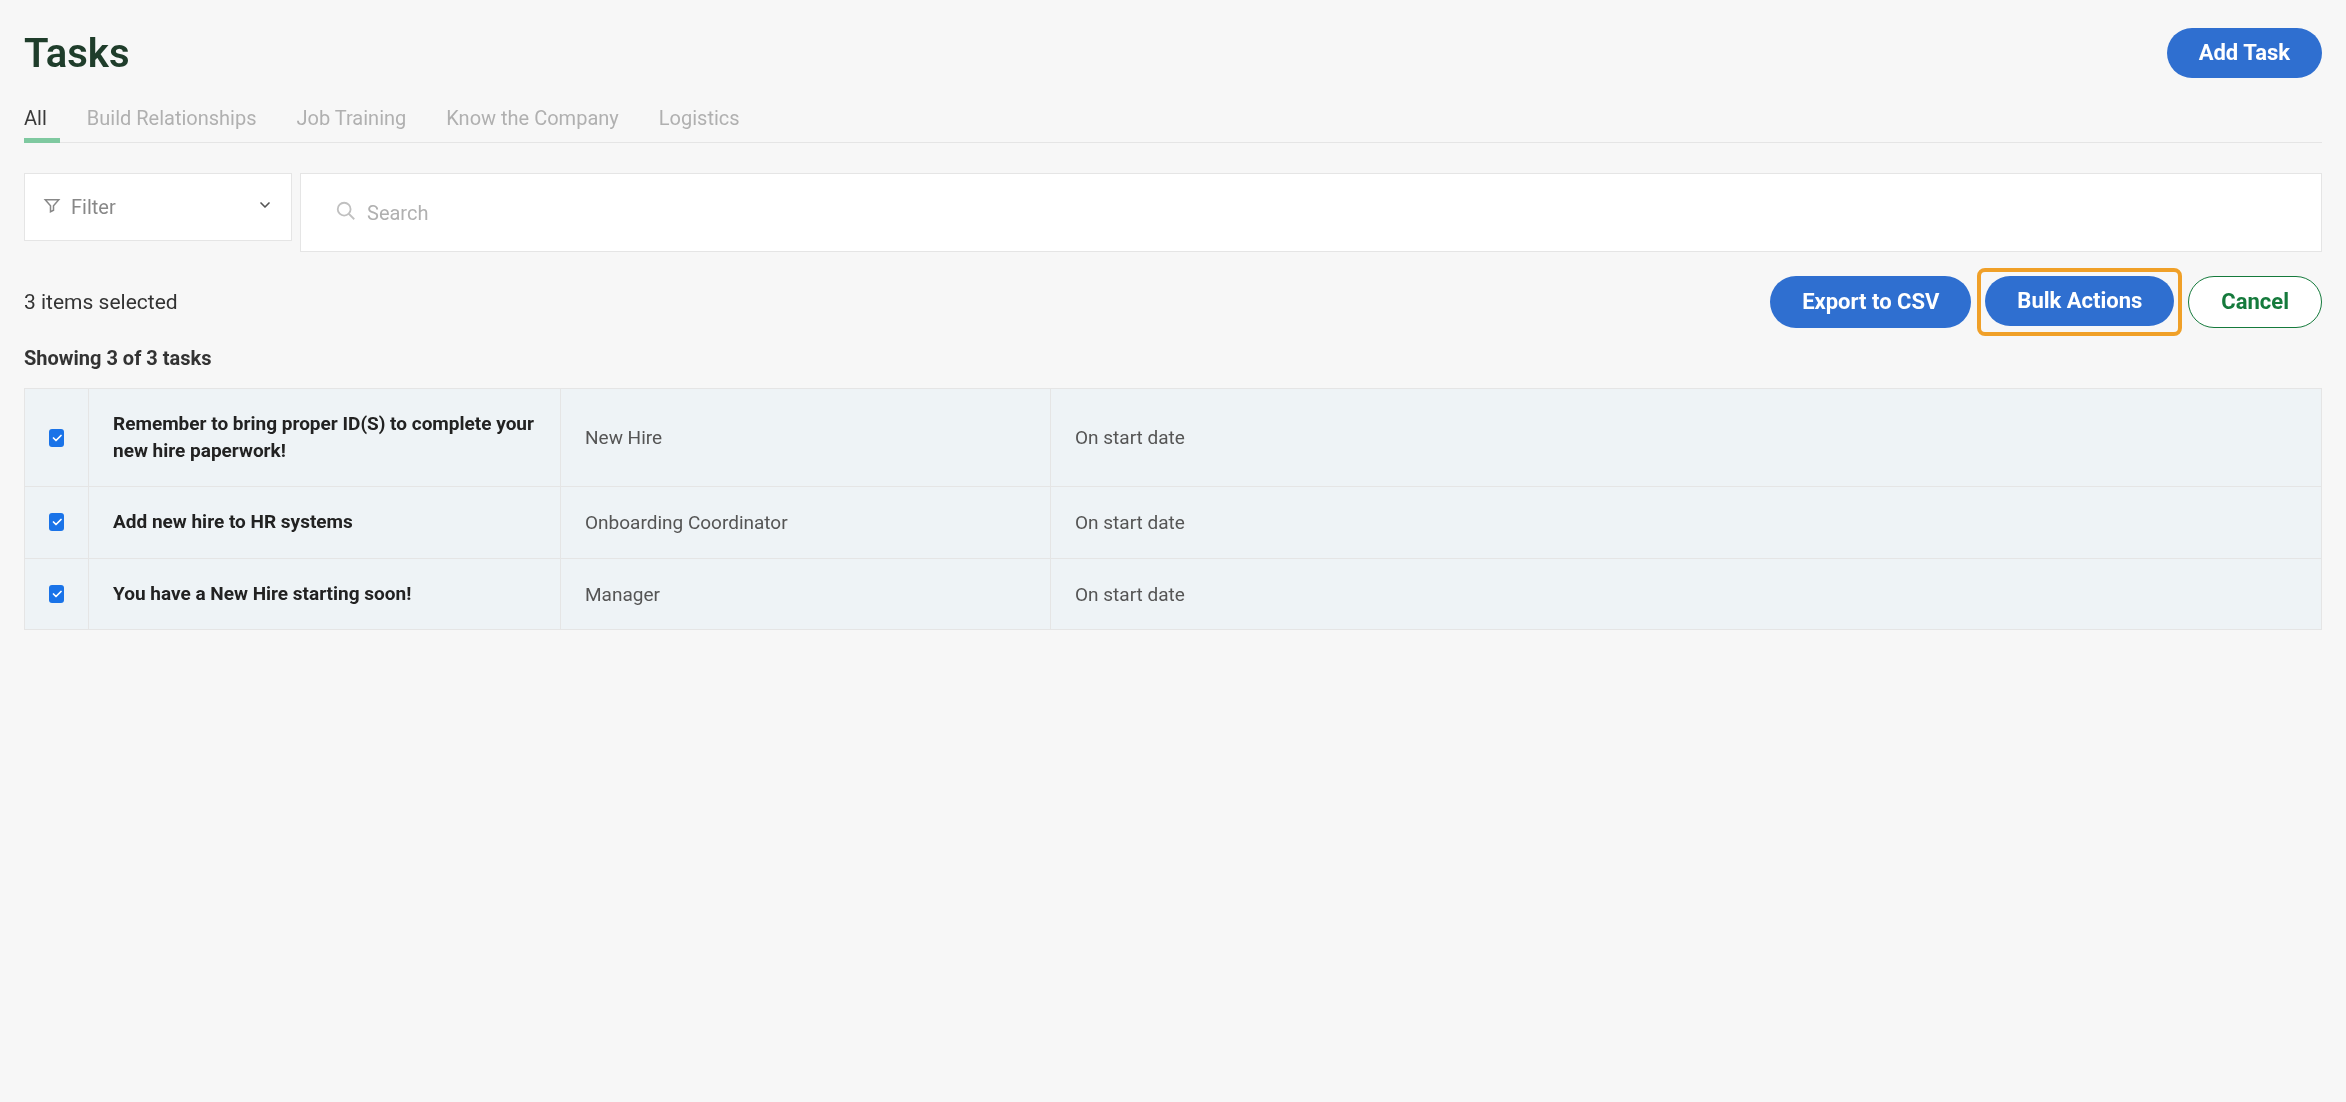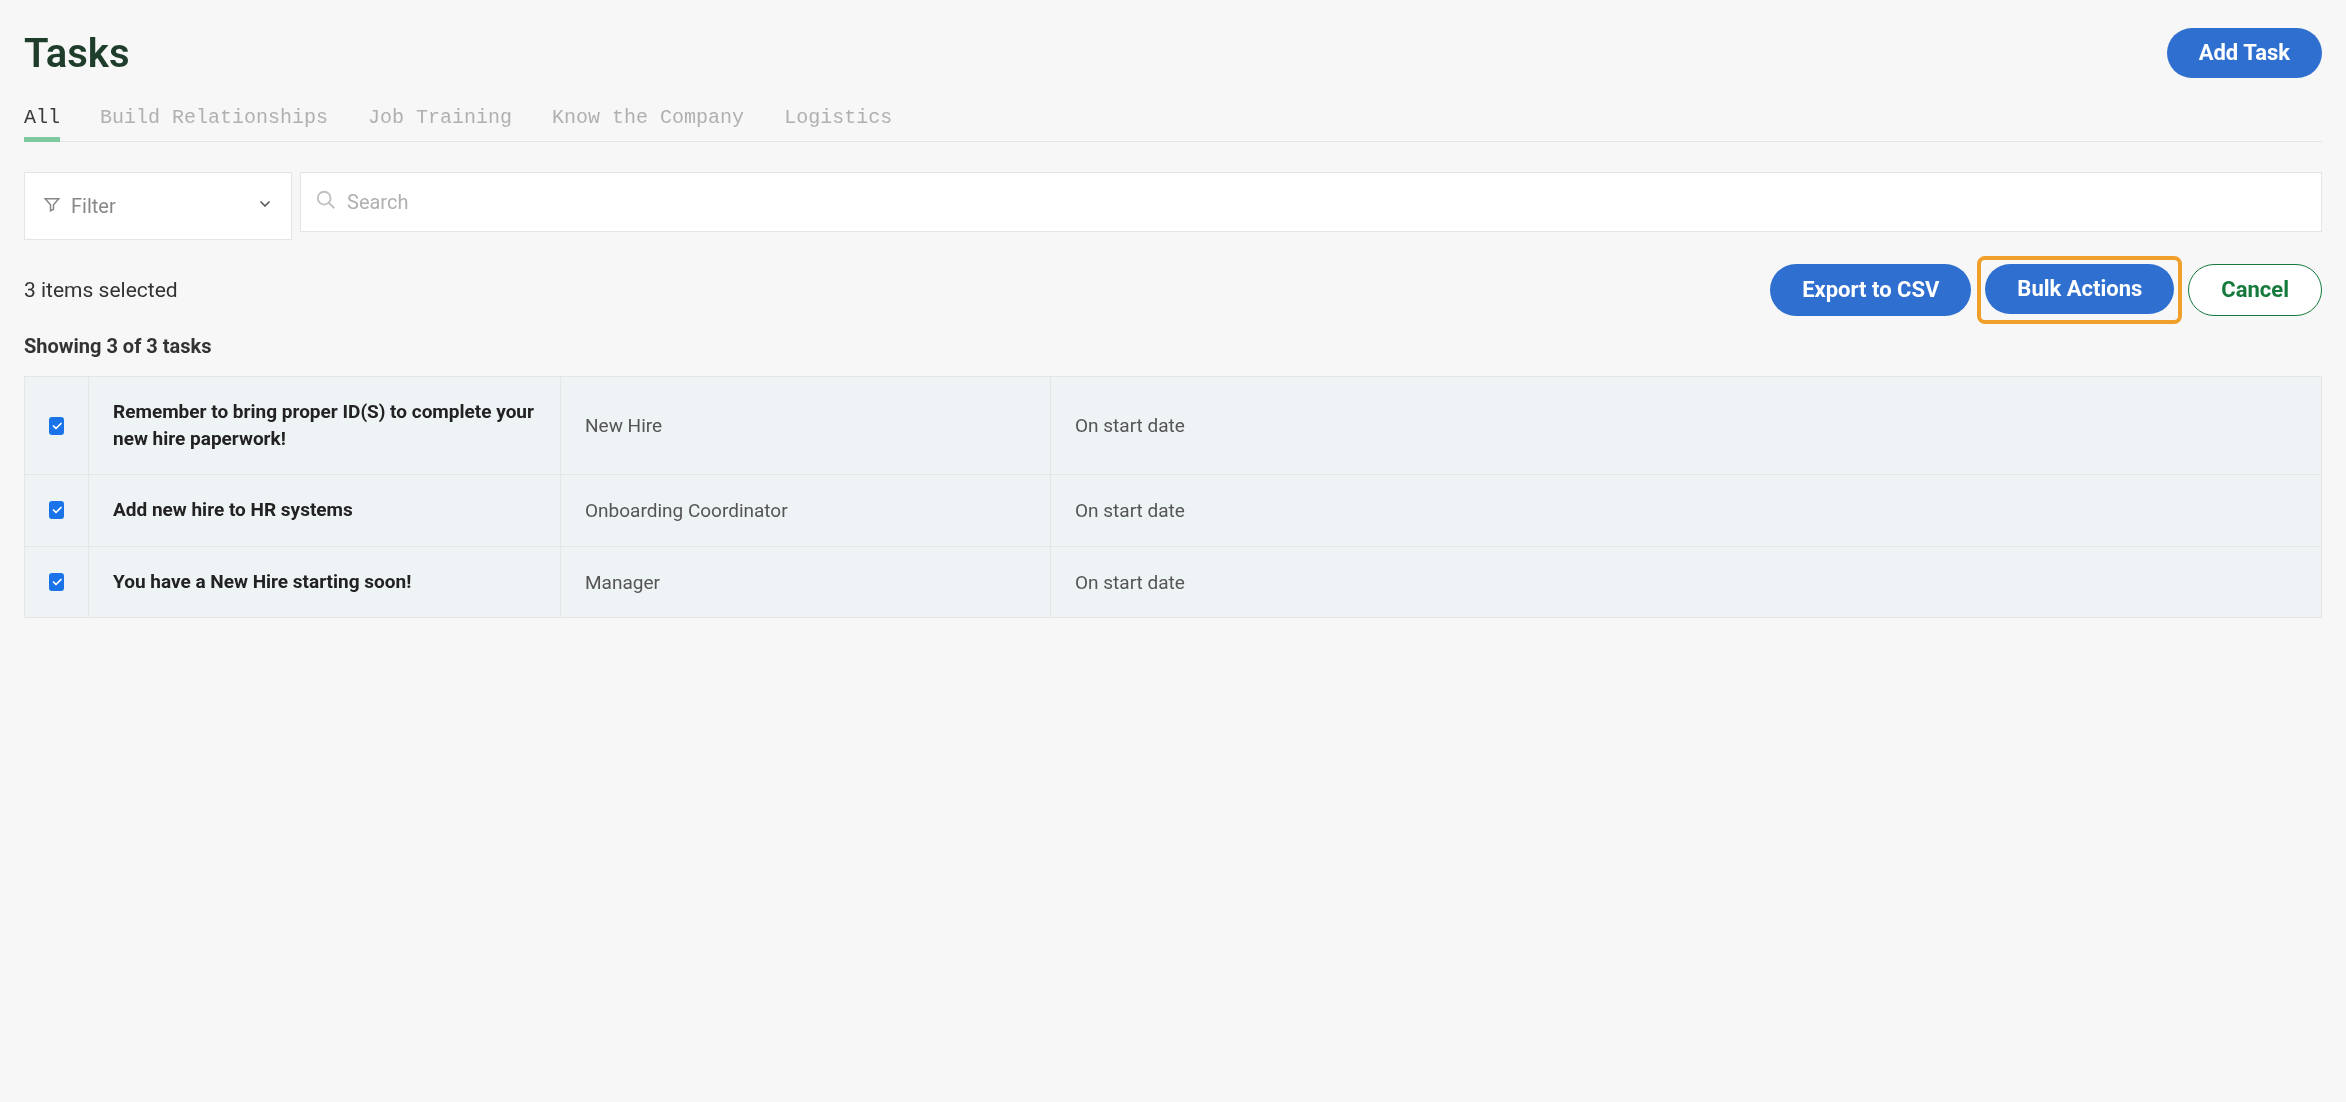--- a/index.html
+++ b/index.html
@@ -44,21 +44,20 @@
       gap: 40px;
       border-bottom: 1px solid #e5e5e5;
       margin-bottom: 30px;
     }
     .tab {
       padding-bottom: 12px;
       font-size: 20px;
       color: #b0b0b0;
       cursor: pointer;
       position: relative;
-      font-family: Liberation Mono, monospace;
     }
     .tab.active {
       color: #3a3a3a;
     }
     .tab.active::after {
       content: "";
       position: absolute;
       left: 0;
       bottom: -1px;
       width: 36px;
@@ -85,22 +84,22 @@
       color: #888;
       font-size: 20px;
       margin-left: 10px;
     }
     .search-box {
       display: flex;
       align-items: center;
       background: #fff;
       border: 1px solid #e5e5e5;
       flex: 1;
-      height: 60px;
-      padding: 0 14px;
+      height: 79px;
+      padding: 0 34px;
     }
     .search-box input {
       border: none;
       outline: none;
       font-size: 20px;
       color: #555;
       flex: 1;
       margin-left: 10px;
       font-family: inherit;
       background: transparent;

